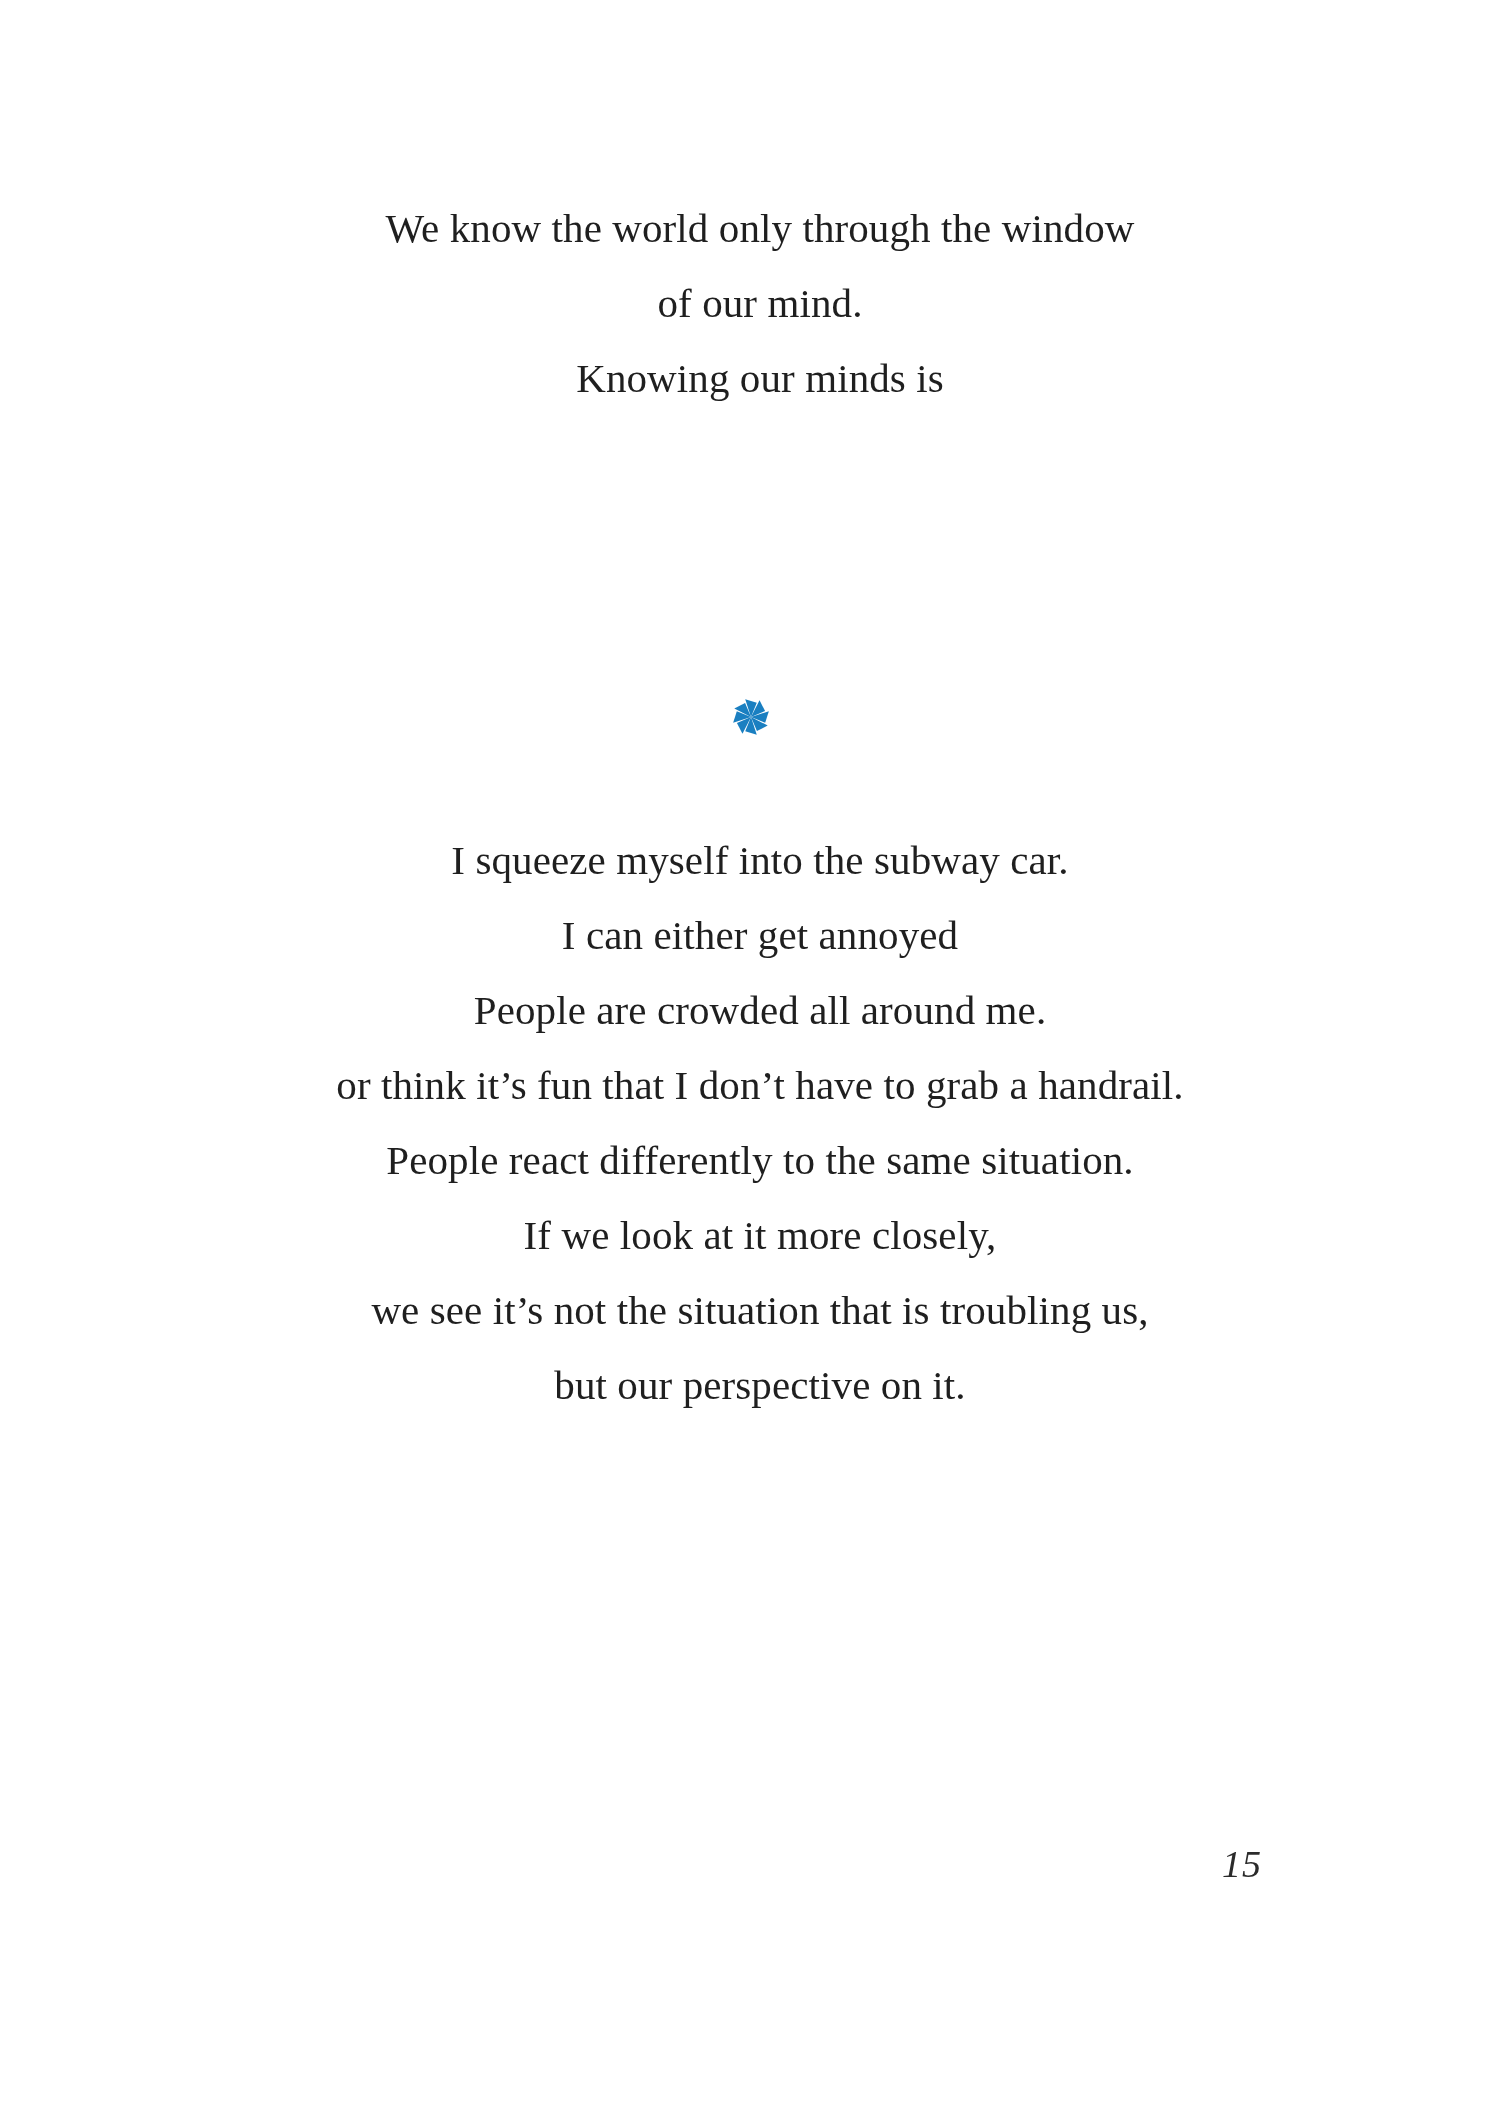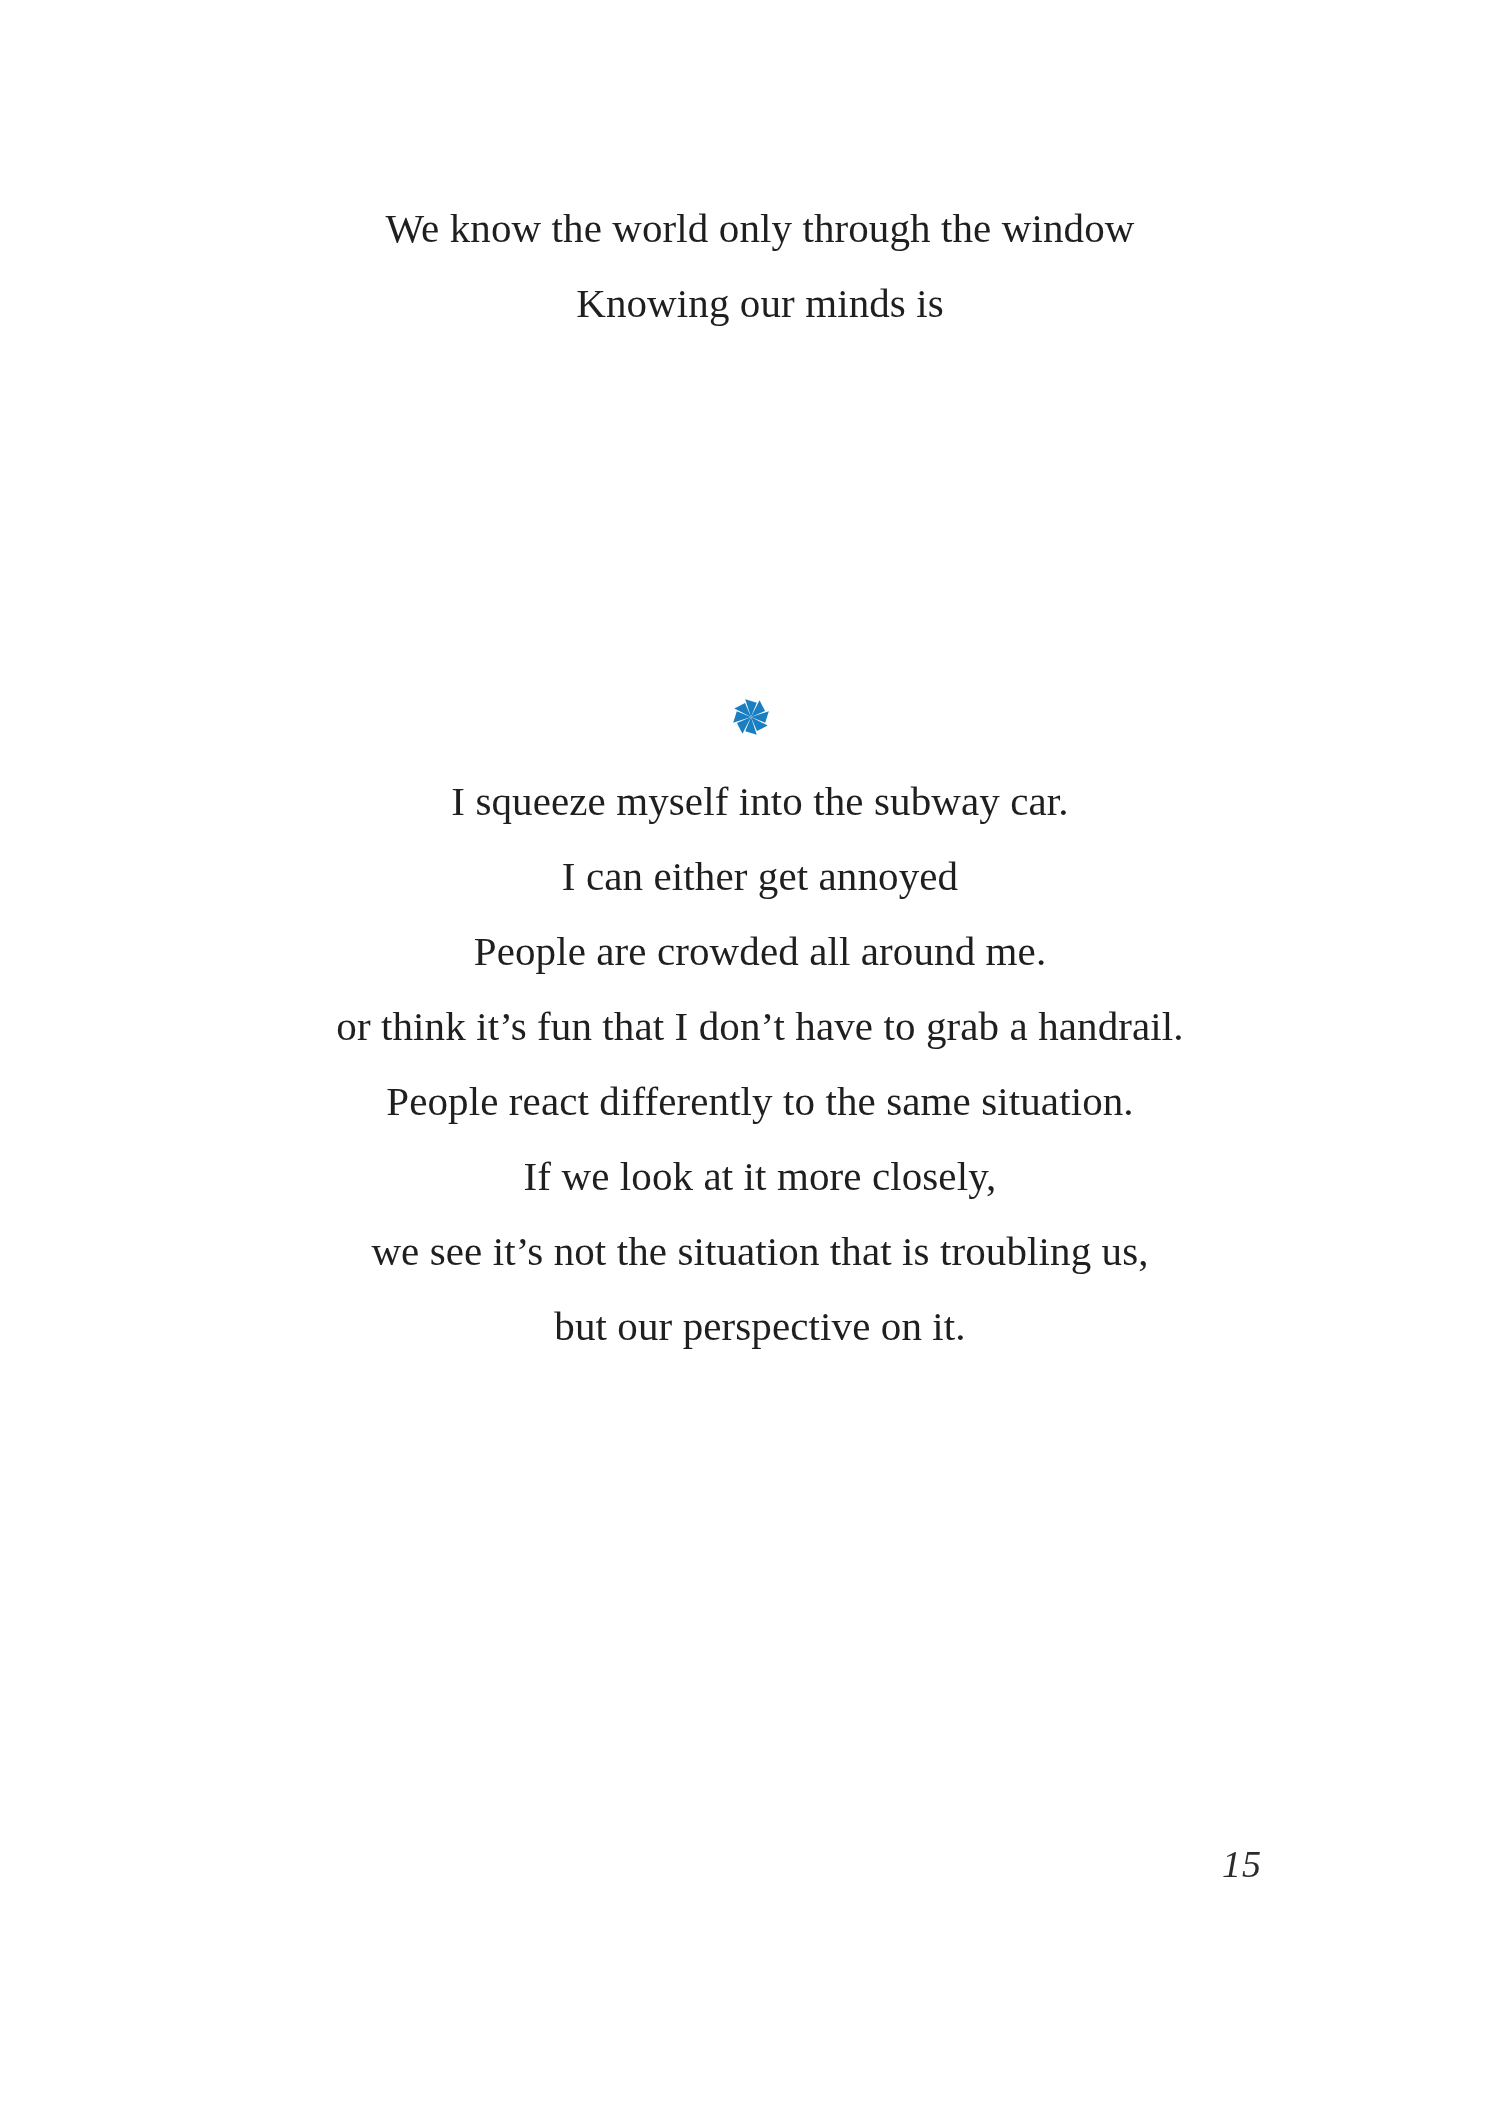--- a/index.html
+++ b/index.html
@@ -26,21 +26,21 @@
     line-height: 75px;
     font-weight: 400;
     letter-spacing: 0.1px;
   }
   .stanza p {
     margin: 0;
     padding: 0;
     white-space: nowrap;
   }
   .stanza-1 { top: 191px; }
-  .stanza-2 { top: 764px; }
+  .stanza-2 { top: 823px; }
   .divider {
     position: absolute;
     top: 696px;
     left: 0;
     width: 1494px;
     box-sizing: border-box;
     padding-left: 8px;
     text-align: center;
   }
   .divider svg {
@@ -57,20 +57,21 @@
     color: #2b2b2b;
   }
 </style>
 </head>
 <body>
 
 <main>
 
   <section class="stanza stanza-1">
     <p>We know the world only through the window</p>
+    <p>of our mind.</p>
     <p>Knowing our minds is</p>
   </section>
 
   <div class="divider">
     <svg width="42" height="42" viewBox="0 0 40 40" aria-hidden="true">
       <g fill="#1a7fc1">
         <path d="M20,20 L14.5,3 L25.5,6.5 Z" transform="rotate(0 20 20)"></path>
         <path d="M20,20 L14.5,3 L25.5,6.5 Z" transform="rotate(45 20 20)"></path>
         <path d="M20,20 L14.5,3 L25.5,6.5 Z" transform="rotate(90 20 20)"></path>
         <path d="M20,20 L14.5,3 L25.5,6.5 Z" transform="rotate(135 20 20)"></path>

